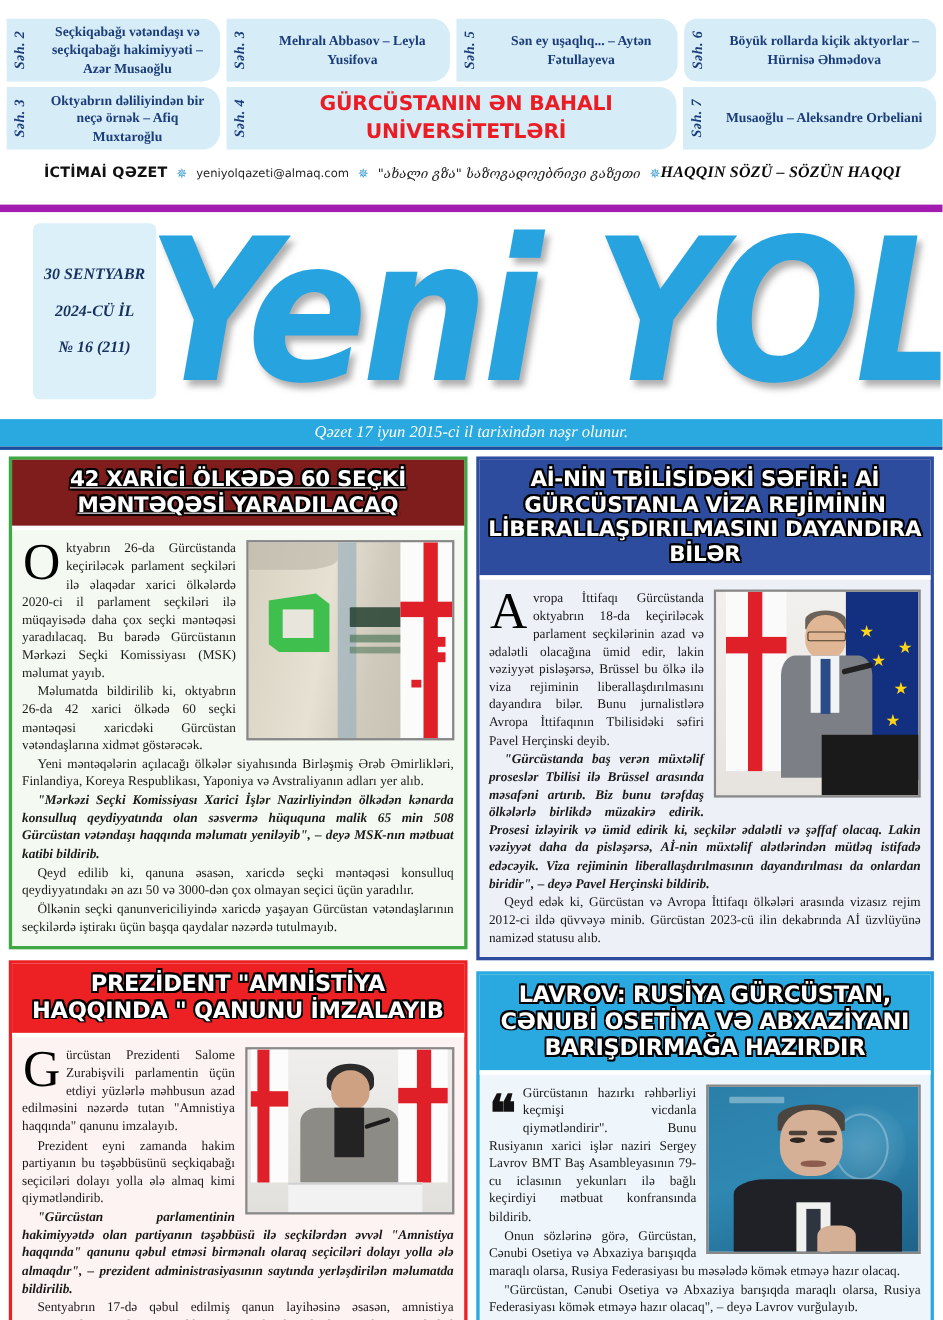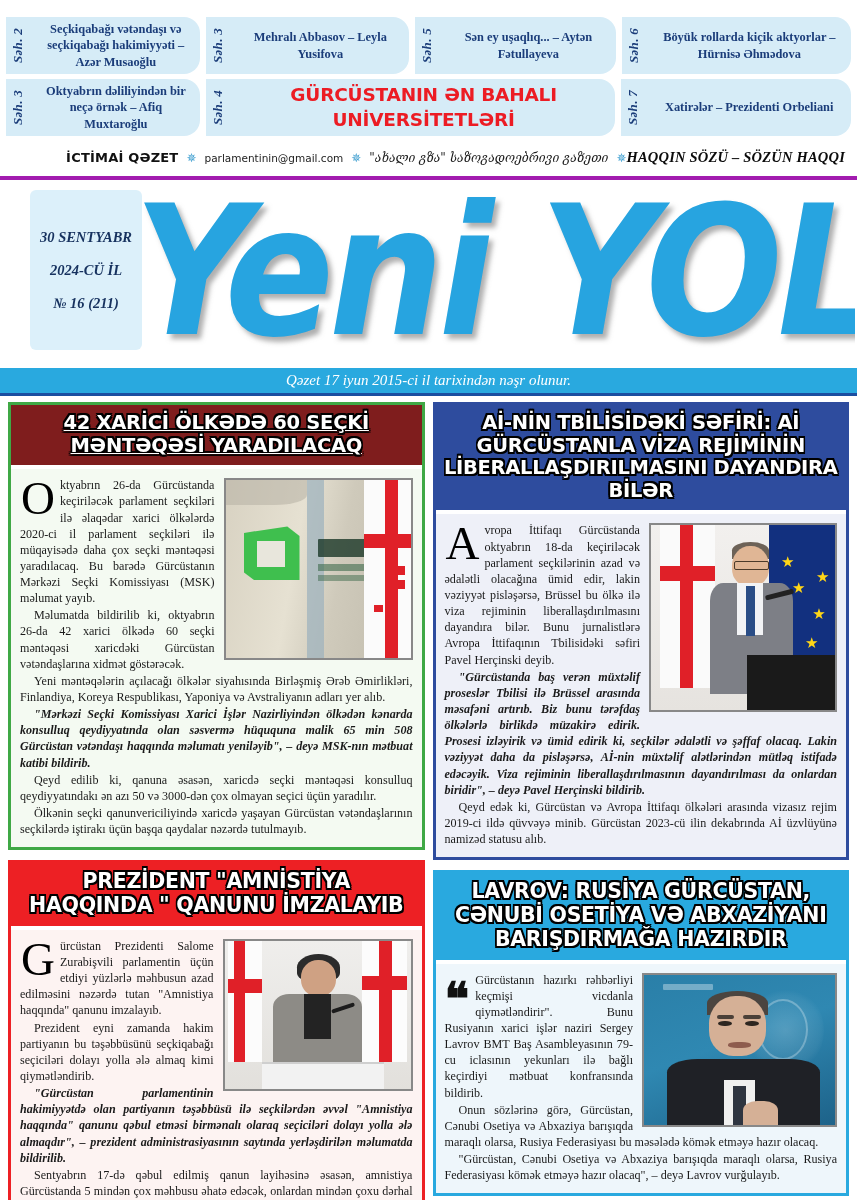--- a/index.html
+++ b/index.html
@@ -29,21 +29,21 @@
     border-radius:0 16px 16px 0;
     display:flex;
     align-items:stretch;
     overflow:hidden;
     min-height:57px;
     position:relative;
   }
   .teaser-cell.r1c1{width:195px;}
   .teaser-cell.r1c2{width:205px;}
   .teaser-cell.r1c3{width:202px;}
-  .teaser-cell.r1c4{width:231px;}
+  .teaser-cell.r1c4{width:231px;border-radius:11px;}
   .teaser-cell.r2c1{width:195px;}
   .teaser-cell.r2c2{width:412px;}
   .teaser-cell.r2c3{width:231px;}
 
   .seh{
     writing-mode:vertical-rl;
     transform:rotate(180deg);
     font-style:italic;
     font-weight:bold;
     font-size:13px;
@@ -73,23 +73,23 @@
     font-weight:bold;
     font-size:18.5px;
     letter-spacing:-0.2px;
     text-transform:uppercase;
   }
 
   
   .info-strip{
     display:flex;
     align-items:center;
-    justify-content:flex-end;
-    padding:2px 12px 10px 14px;
-    border-bottom:4px solid #a21caf;
+    justify-content:center;
+    padding:2px 12px 20px 14px;
+    border-bottom:7px solid #a21caf;
     background:#fff;
   }
   .info-left{display:flex;align-items:center;gap:8px;}
   .ictimai{
     font-family:"DejaVu Sans", sans-serif;
     font-weight:bold;
     font-size:13px;
     color:#111;
     letter-spacing:0.2px;
   }
@@ -377,30 +377,30 @@
       <div class="teaser-cell r2c1">
         <div class="seh">Səh. 3</div>
         <div class="teaser-text">Oktyabrın dəliliyindən bir neçə örnək – Afiq Muxtaroğlu</div>
       </div>
       <div class="teaser-cell r2c2">
         <div class="seh">Səh. 4</div>
         <div class="teaser-text big">GÜRCÜSTANIN ƏN BAHALI UNİVERSİTETLƏRİ</div>
       </div>
       <div class="teaser-cell r2c3">
         <div class="seh">Səh. 7</div>
-        <div class="teaser-text">Xatirələr – Prezidenti Orbeliani</div>
+        <div class="teaser-text">Musaoğlu – Aleksandre Orbeliani</div>
       </div>
     </div>
   </div>
 
   <div class="info-strip">
     <div class="info-left">
       <span class="ictimai">İCTİMAİ QƏZET</span>
       <span class="flower">✵</span>
-      <span class="email">parlamentinin@gmail.com</span>
+      <span class="email">yeniyolqazeti@almaq.com</span>
       <span class="flower">✵</span>
       <span class="geo">"ახალი გზა" საზოგადოებრივი გაზეთი</span>
       <span class="flower">✵</span>
     </div>
     <div class="motto">HAQQIN SÖZÜ – SÖZÜN HAQQI</div>
   </div>
 
   <div class="masthead">
     <div class="datebox">
       <div>30 SENTYABR</div>
@@ -507,21 +507,21 @@
                 <div class="glasses"></div>
               <div class="body-s"></div>
                 <div class="shirt"></div>
                 <div class="tie"></div>
               <div class="mic"></div>
                 <div class="podium"></div>
             </div>
           </div>
           <p class="dropcap noind">Avropa İttifaqı Gürcüstanda oktyabrın 18-da keçiriləcək parlament seçkilərinin azad və ədalətli olacağına ümid edir, lakin vəziyyət pisləşərsə, Brüssel bu ölkə ilə viza rejiminin liberallaşdırılmasını dayandıra bilər. Bunu jurnalistlərə Avropa İttifaqının Tbilisidəki səfiri Pavel Herçinski deyib.</p>
           <p class="q">"Gürcüstanda baş verən müxtəlif proseslər Tbilisi ilə Brüssel arasında məsafəni artırıb. Biz bunu tərəfdaş ölkələrlə birlikdə müzakirə edirik. Prosesi izləyirik və ümid edirik ki, seçkilər ədalətli və şəffaf olacaq. Lakin vəziyyət daha da pisləşərsə, Aİ-nin müxtəlif alətlərindən mütləq istifadə edəcəyik. Viza rejiminin liberallaşdırılmasının dayandırılması da onlardan biridir", – deyə Pavel Herçinski bildirib.</p>
-          <p>Qeyd edək ki, Gürcüstan və Avropa İttifaqı ölkələri arasında vizasız rejim 2019-ci ildə qüvvəyə minib. Gürcüstan 2023-cü ilin dekabrında Aİ üzvlüyünə namizəd statusu alıb.</p>
+          <p>Qeyd edək ki, Gürcüstan və Avropa İttifaqı ölkələri arasında vizasız rejim 2012-ci ildə qüvvəyə minib. Gürcüstan 2023-cü ilin dekabrında Aİ üzvlüyünə namizəd statusu alıb.</p>
         </div>
       </div>
 
       <div class="article cyan">
         <div class="headline cyan">LAVROV: RUSİYA GÜRCÜSTAN, CƏNUBİ OSETİYA VƏ ABXAZİYANI BARIŞDIRMAĞA HAZIRDIR</div>
         <div class="hl-gap"></div>
         <div class="body">
           <div class="photo p4">
             <div class="scene p4">
               <div class="bg"></div>

